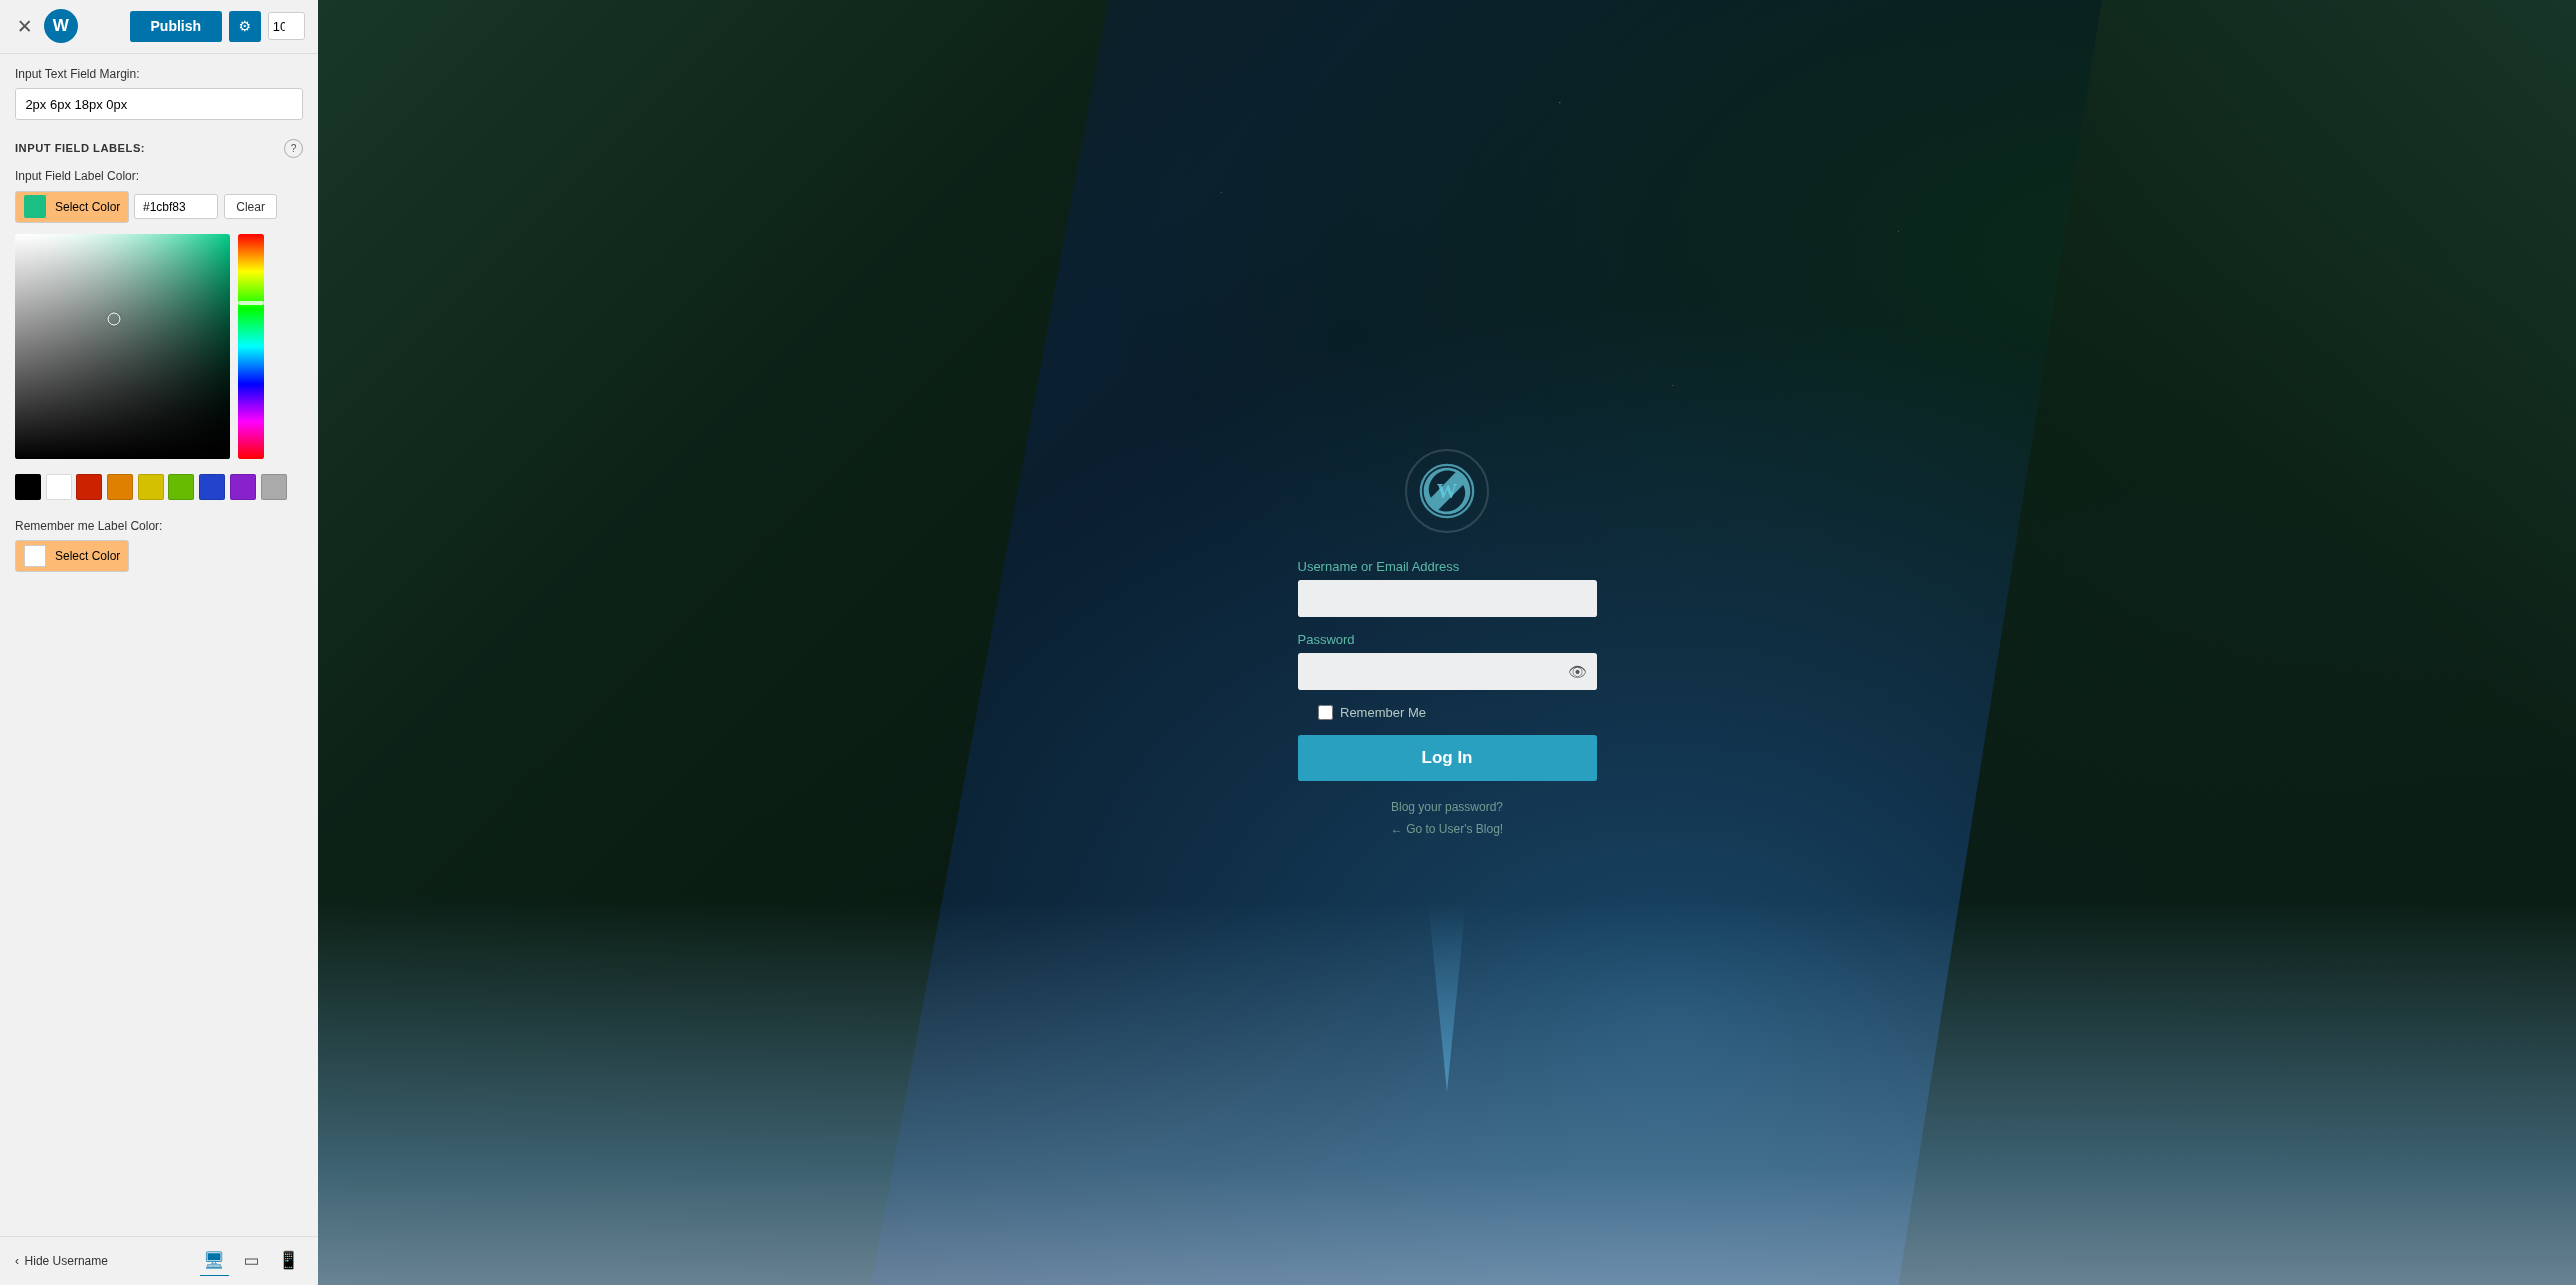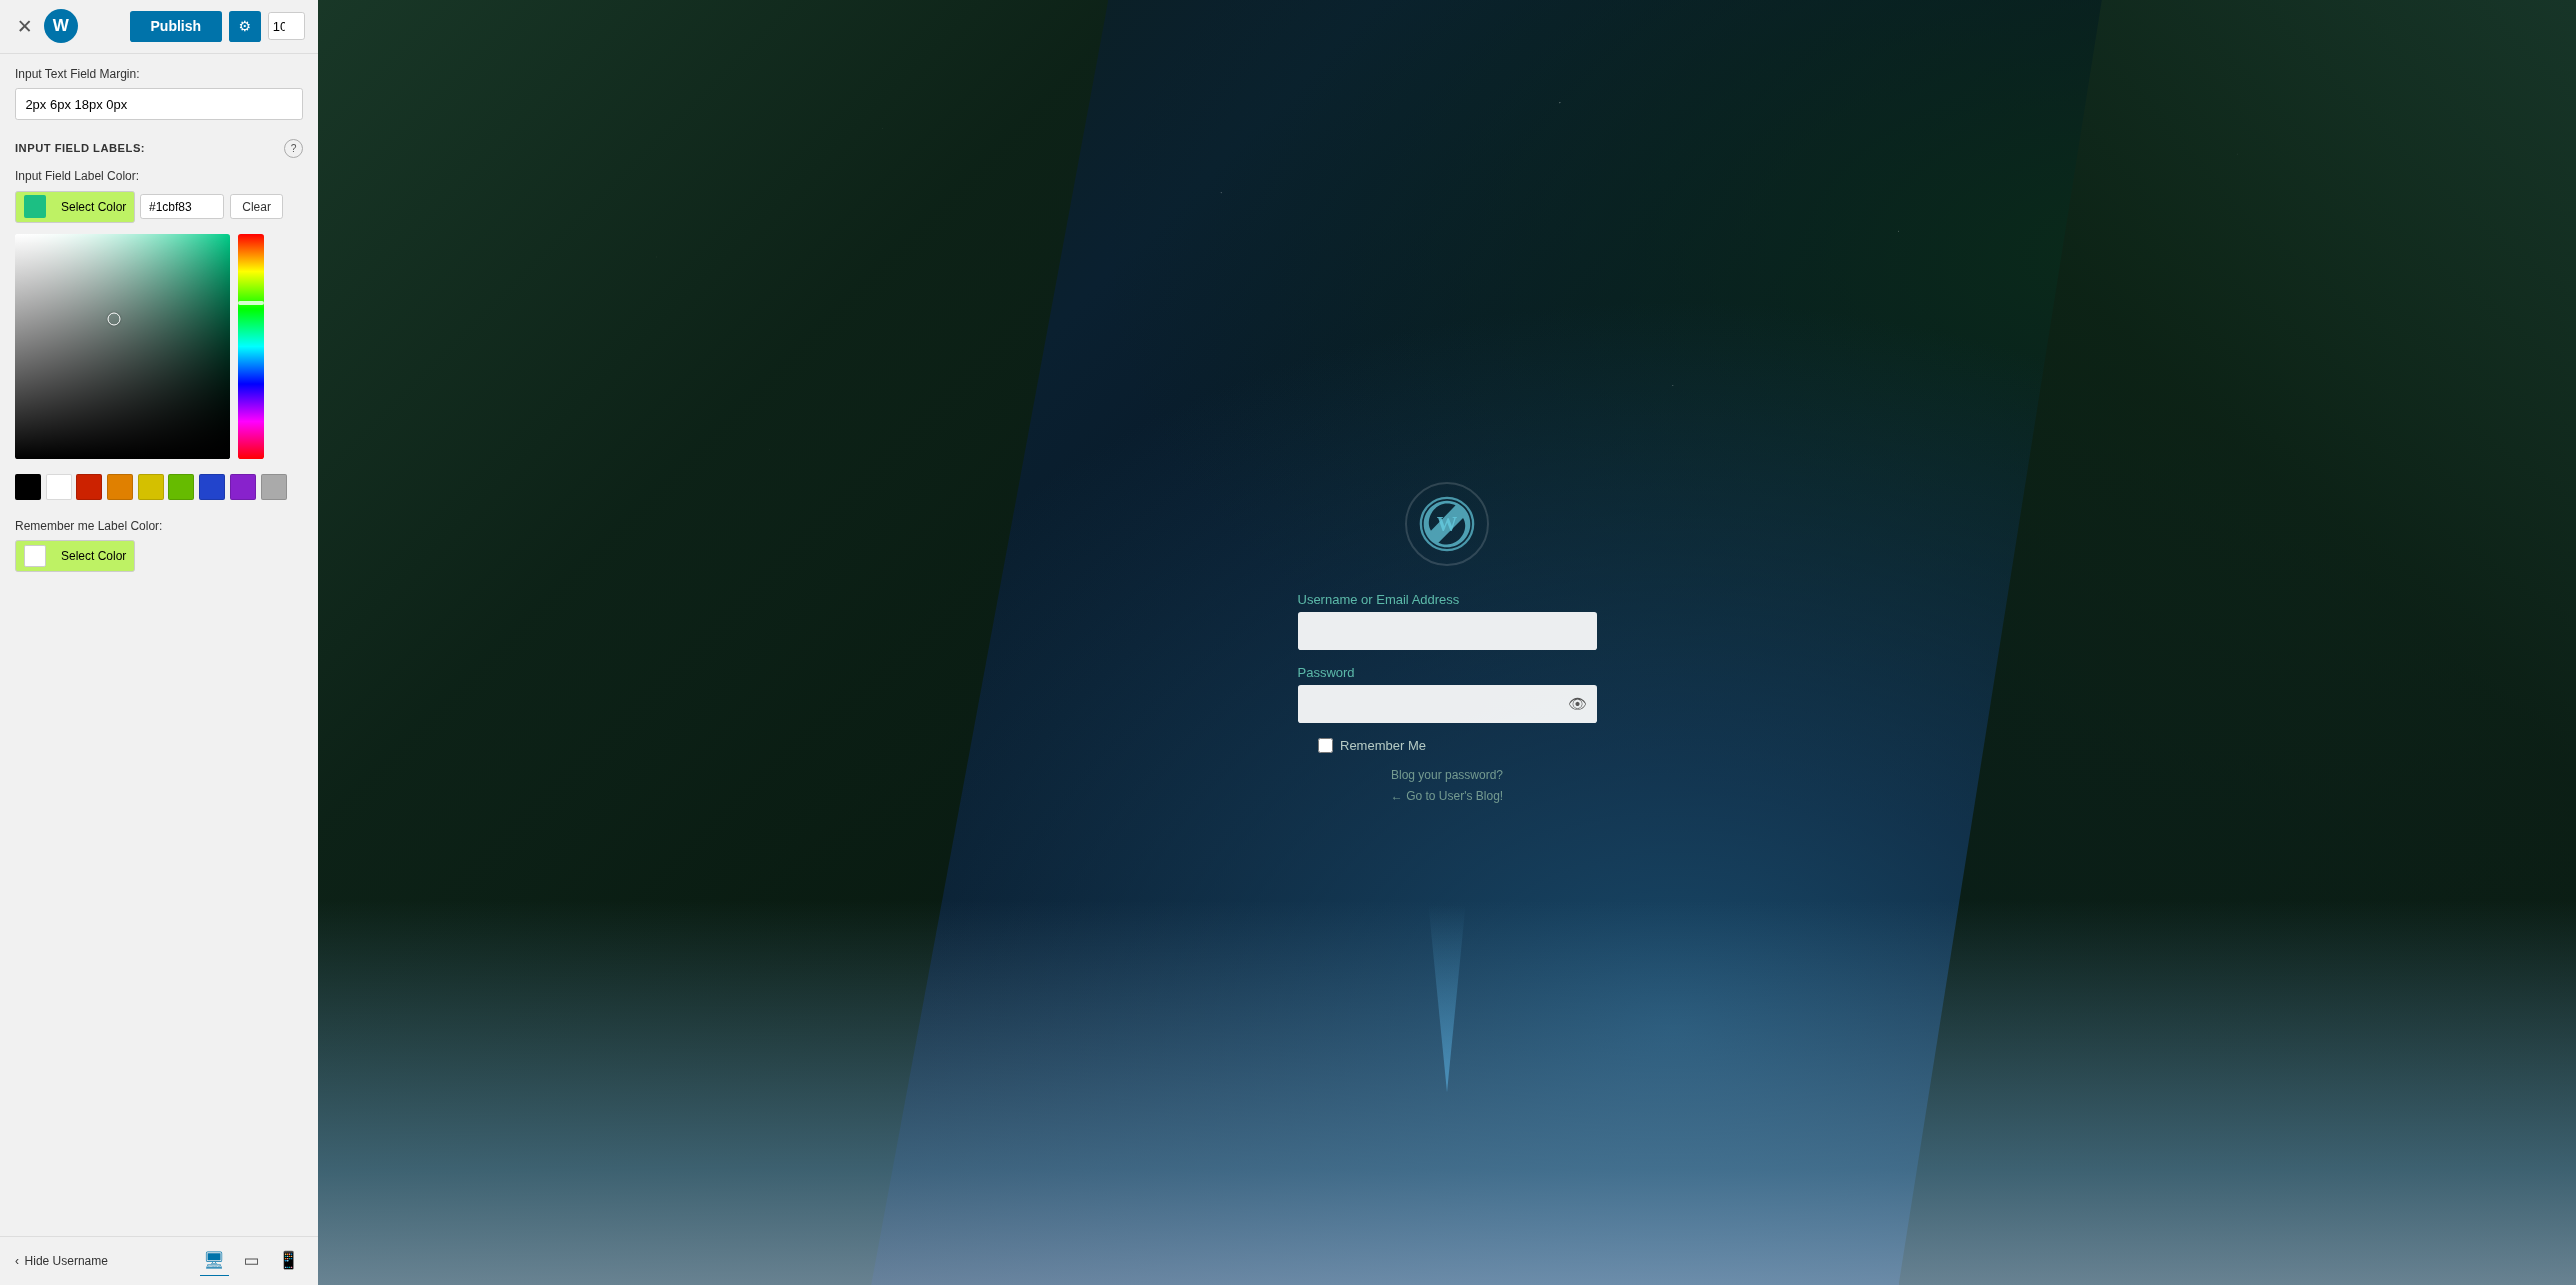--- a/index.html
+++ b/index.html
@@ -128,25 +128,25 @@
 
     .color-row {
       display: flex;
       align-items: center;
       gap: 5.6px;
       margin-bottom: 11.2px;
     }
     .color-swatch-btn {
       display: flex;
       align-items: center;
-      gap: 15px;
+      gap: 9px;
       border: 0.9px solid #ccc;
       border-radius: 2.8px;
       padding: 3.7px 7.5px;
-      background: #bef264;
+      background: #fdba74;
       cursor: pointer;
       font-size: 12px;
     }
     .color-swatch {
       width: 22.5px; height: 22.5px;
       border-radius: 1.9px;
       background: #1cbf83;
     }
     .color-hex-input {
       border: 0.9px solid #ccc;
@@ -593,20 +593,21 @@
           <button class="password-toggle">
             <span>👁</span>
           </button>
         </div>
 
         <div class="remember-row">
           <input type="checkbox" class="remember-checkbox" style="">
           <span class="remember-label">Remember Me</span>
         </div>
 
+        <button class="login-btn">Log In</button>
 
         <div class="login-links">
           <a href="#" class="login-link">Blog your password?</a>
           <a href="#" class="login-link">← Go to User's Blog!</a>
         </div>
       </div>
 
     </div>
   </div>
 

